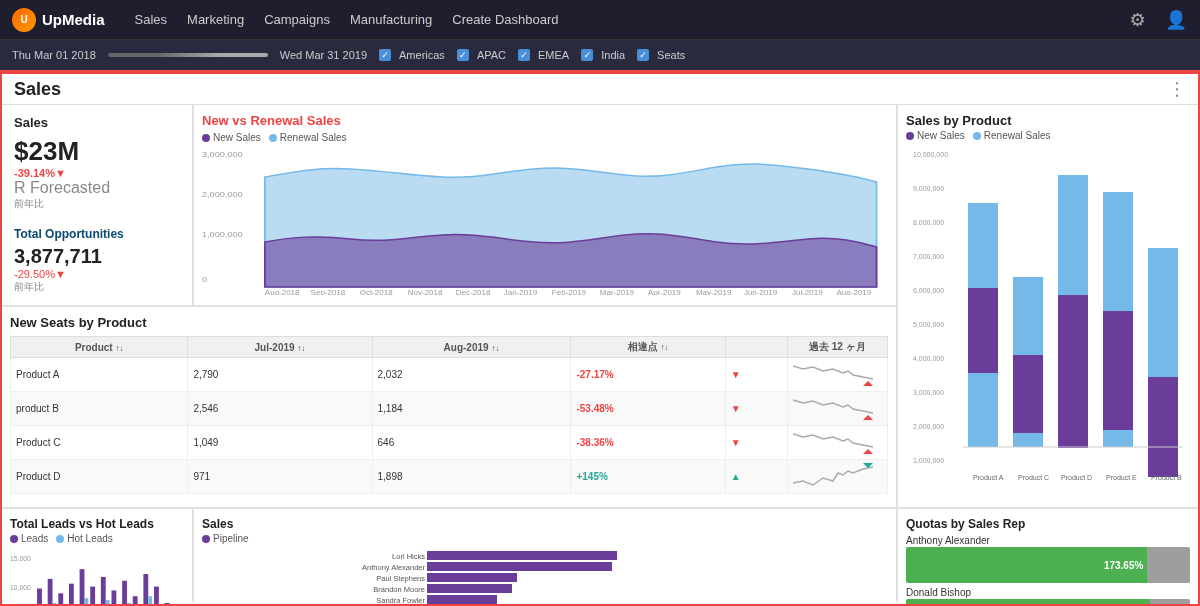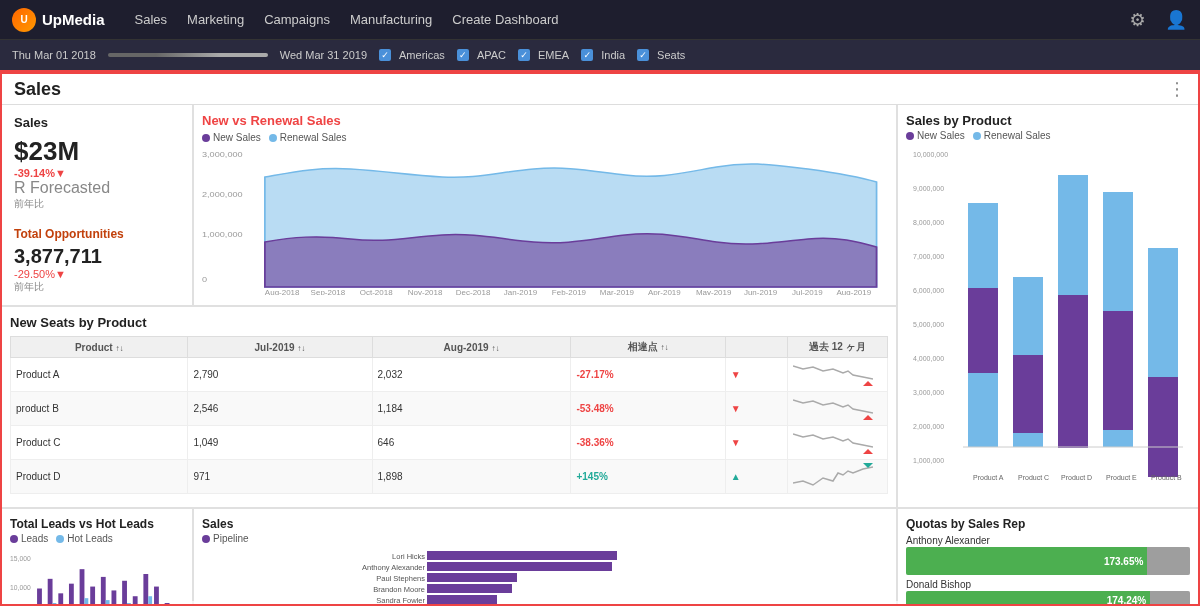--- a/index.html
+++ b/index.html
@@ -149,21 +149,21 @@
   </div>
 
   <div style="display:grid; grid-template-columns: 190px 1fr 300px; grid-template-rows: 200px 200px 160px; gap:2px; background:#e0e0e0; height:calc(100% - 34px);">
 
     <div class="section-panel" style="grid-column:1; grid-row:1 / span 1; padding:10px 12px;">
       <div style="font-size:13px;font-weight:bold;color:#222;margin-bottom:6px;">Sales</div>
       <div style="font-size:26px;font-weight:bold;color:#222;">$23M</div>
       <div style="color:#e44;font-size:11px;font-weight:bold;">-39.14%▼</div>
       <div style="color:#888;font-size:16px;">R Forecasted</div>
       <div style="color:#888;font-size:10px;margin-bottom:16px;">前年比</div>
-      <div style="font-size:12px;font-weight:bold;color:#c2410c;margin-top:8px;margin-bottom:4px;">Total Opportunities</div>
+      <div style="font-size:12px;font-weight:bold;color:#0c4a6e;margin-top:8px;margin-bottom:4px;">Total Opportunities</div>
       <div style="font-size:20px;font-weight:bold;color:#222;">3,877,711</div>
       <div style="color:#e44;font-size:11px;font-weight:normal;">-29.50%▼</div>
       <div style="color:#888;font-size:10px;">前年比</div>
     </div>
 
     <div class="section-panel" style="grid-column:2; grid-row:1; padding:8px;">
       <div style="font-size:13px;font-weight:bold;color:#ef4444;margin-bottom:4px;">New vs Renewal Sales</div>
       <div class="legend">
         <div class="legend-item">
           <div class="legend-dot" style="background:#6a3d9a;"></div>
@@ -410,21 +410,21 @@
           <text x="252" y="118" font-size="7" fill="#999">$2M</text>
         </svg>
       </div>
     </div>
 
     <div class="section-panel" style="grid-column:3; grid-row:3; padding:8px;">
       <div style="font-size:12px;font-weight:bold;color:#222;margin-bottom:4px;">Quotas by Sales Rep</div>
       <div id="quotas-container">
           <div class="quota-row">
     <div class="quota-name">Anthony Alexander</div>
-    <div style="position:relative;height:28px;background:#ddd;border-radius:2px;margin-bottom:4px;">
+    <div style="position:relative;height:36px;background:#ddd;border-radius:2px;margin-bottom:4px;">
       <div style="position:absolute;left:0;top:0;height:100%;width:85%;background:#4caf50;border-radius:2px 0 0 2px;display:flex;align-items:center;justify-content:flex-end;padding-right:4px;">
         <span style="font-size:10px;color:white;font-weight:bold;">173.65%</span>
       </div>
       <div style="position:absolute;right:0;top:0;height:100%;width:15%;background:#9e9e9e;border-radius:0 2px 2px 0;"></div>
     </div>
   </div>
           <div class="quota-row">
     <div class="quota-name">Donald Bishop</div>
     <div style="position:relative;height:18px;background:#ddd;border-radius:2px;margin-bottom:4px;">
       <div style="position:absolute;left:0;top:0;height:100%;width:86%;background:#4caf50;border-radius:2px 0 0 2px;display:flex;align-items:center;justify-content:flex-end;padding-right:4px;">

